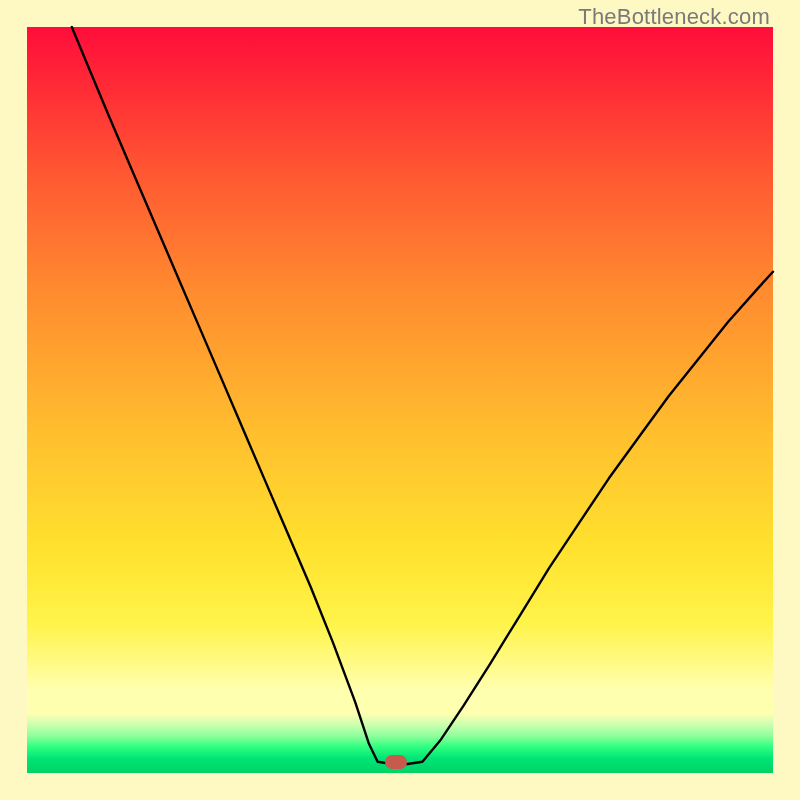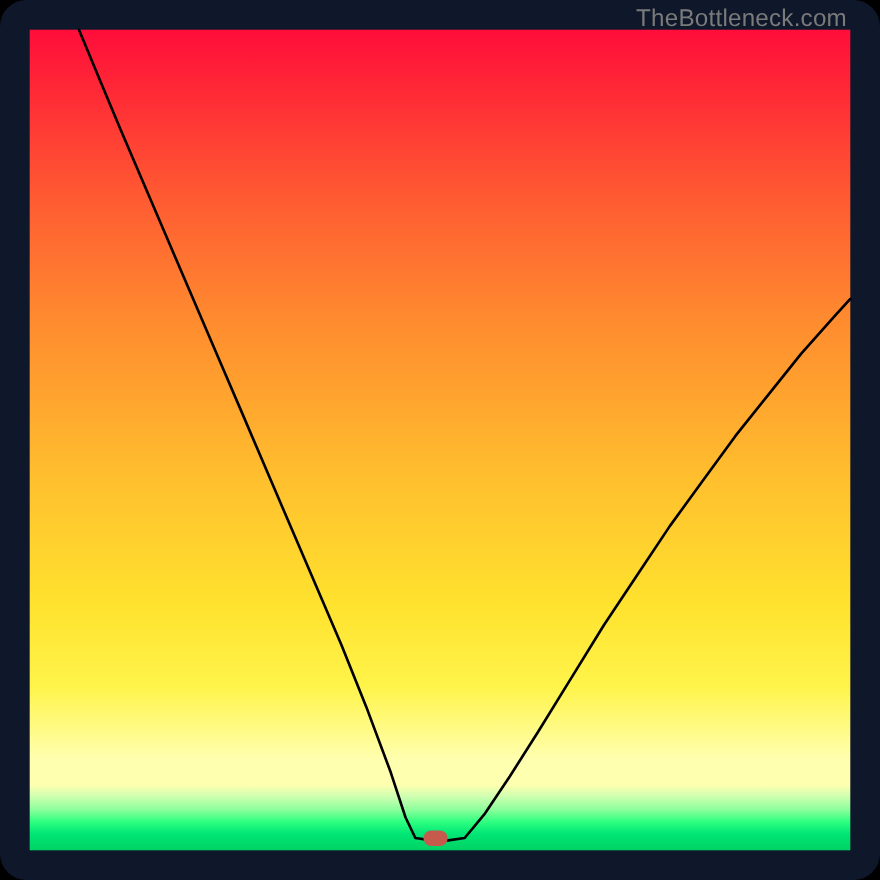--- a/index.html
+++ b/index.html
@@ -8,22 +8,21 @@
     width: 800px;
     height: 800px;
     background: #000;
     font-family: Arial, Helvetica, sans-serif;
     overflow: hidden;
   }
   .frame {
     position: relative;
     width: 800px;
     height: 800px;
-    background: #0f172a;
-    border-radius: 24px;
+    background: #fef9c3;
   }
   .plot-area {
     position: absolute;
     left: 27px;
     top: 27px;
     width: 746px;
     height: 746px;
     
     background: linear-gradient(
       to bottom,

